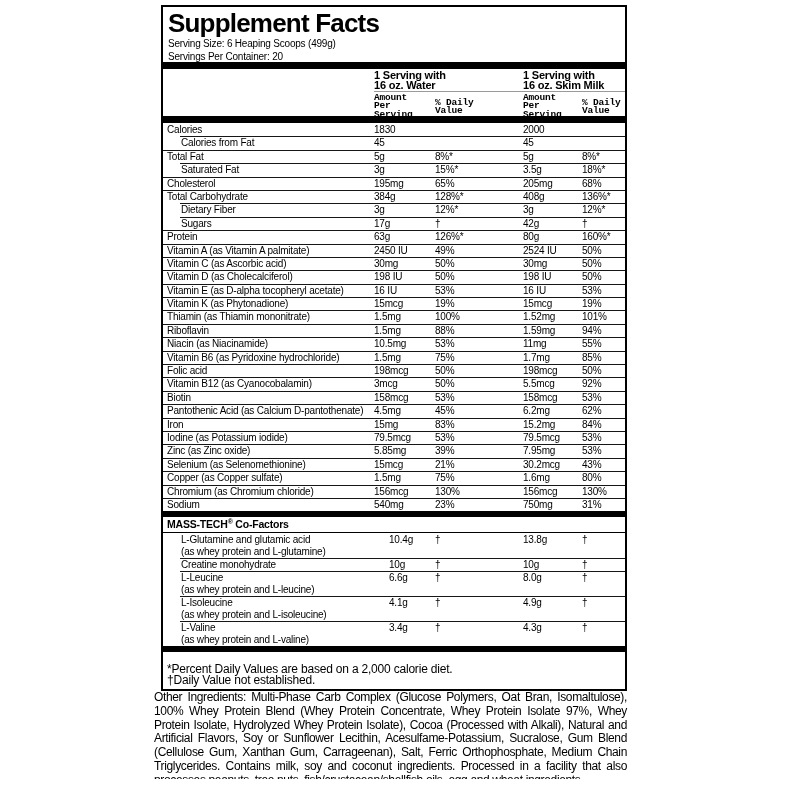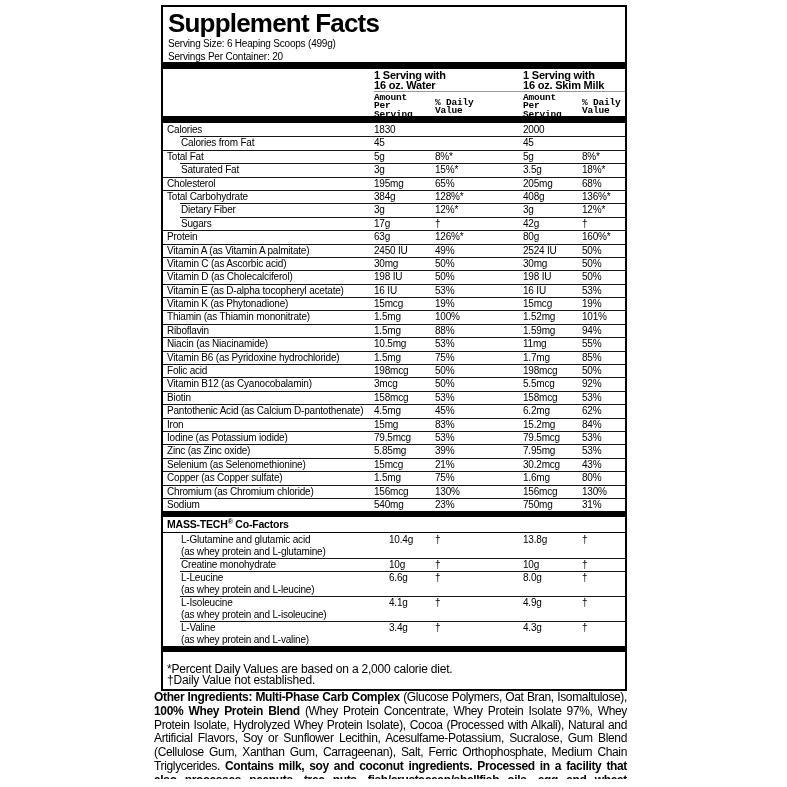--- a/index.html
+++ b/index.html
@@ -36,21 +36,21 @@
   .cfrow span{position:absolute;top:0;}
   .cfrow .nm{left:18px;}
   .cfrow .a1{left:226px;} .cfrow .d1{left:272px;}
   .cfrow .a2{left:360px;} .cfrow .d2{left:419px;}
   .cfrow .sub{position:absolute;top:12px;left:18px;}
   
   .foot{font-size:12px;line-height:11px;letter-spacing:-0.2px;padding:12px 4px 3px 4px;}
   
   .ingredients{position:absolute;left:154px;top:691px;width:473px;font-size:12px;line-height:13.8px;
                letter-spacing:-0.35px;text-align:justify;}
-  .ingredients .b{font-weight:bold;}
+  .ingredients .b{font-weight:normal;}
   sup{font-size:7px;vertical-align:super;line-height:0;}
 </style>
 </head>
 <body>
 
 <div class="page">
   <div class="label-box">
 
     <div class="title">Supplement Facts</div>
     <div class="ss">Serving Size: 6 Heaping Scoops (499g)</div>

